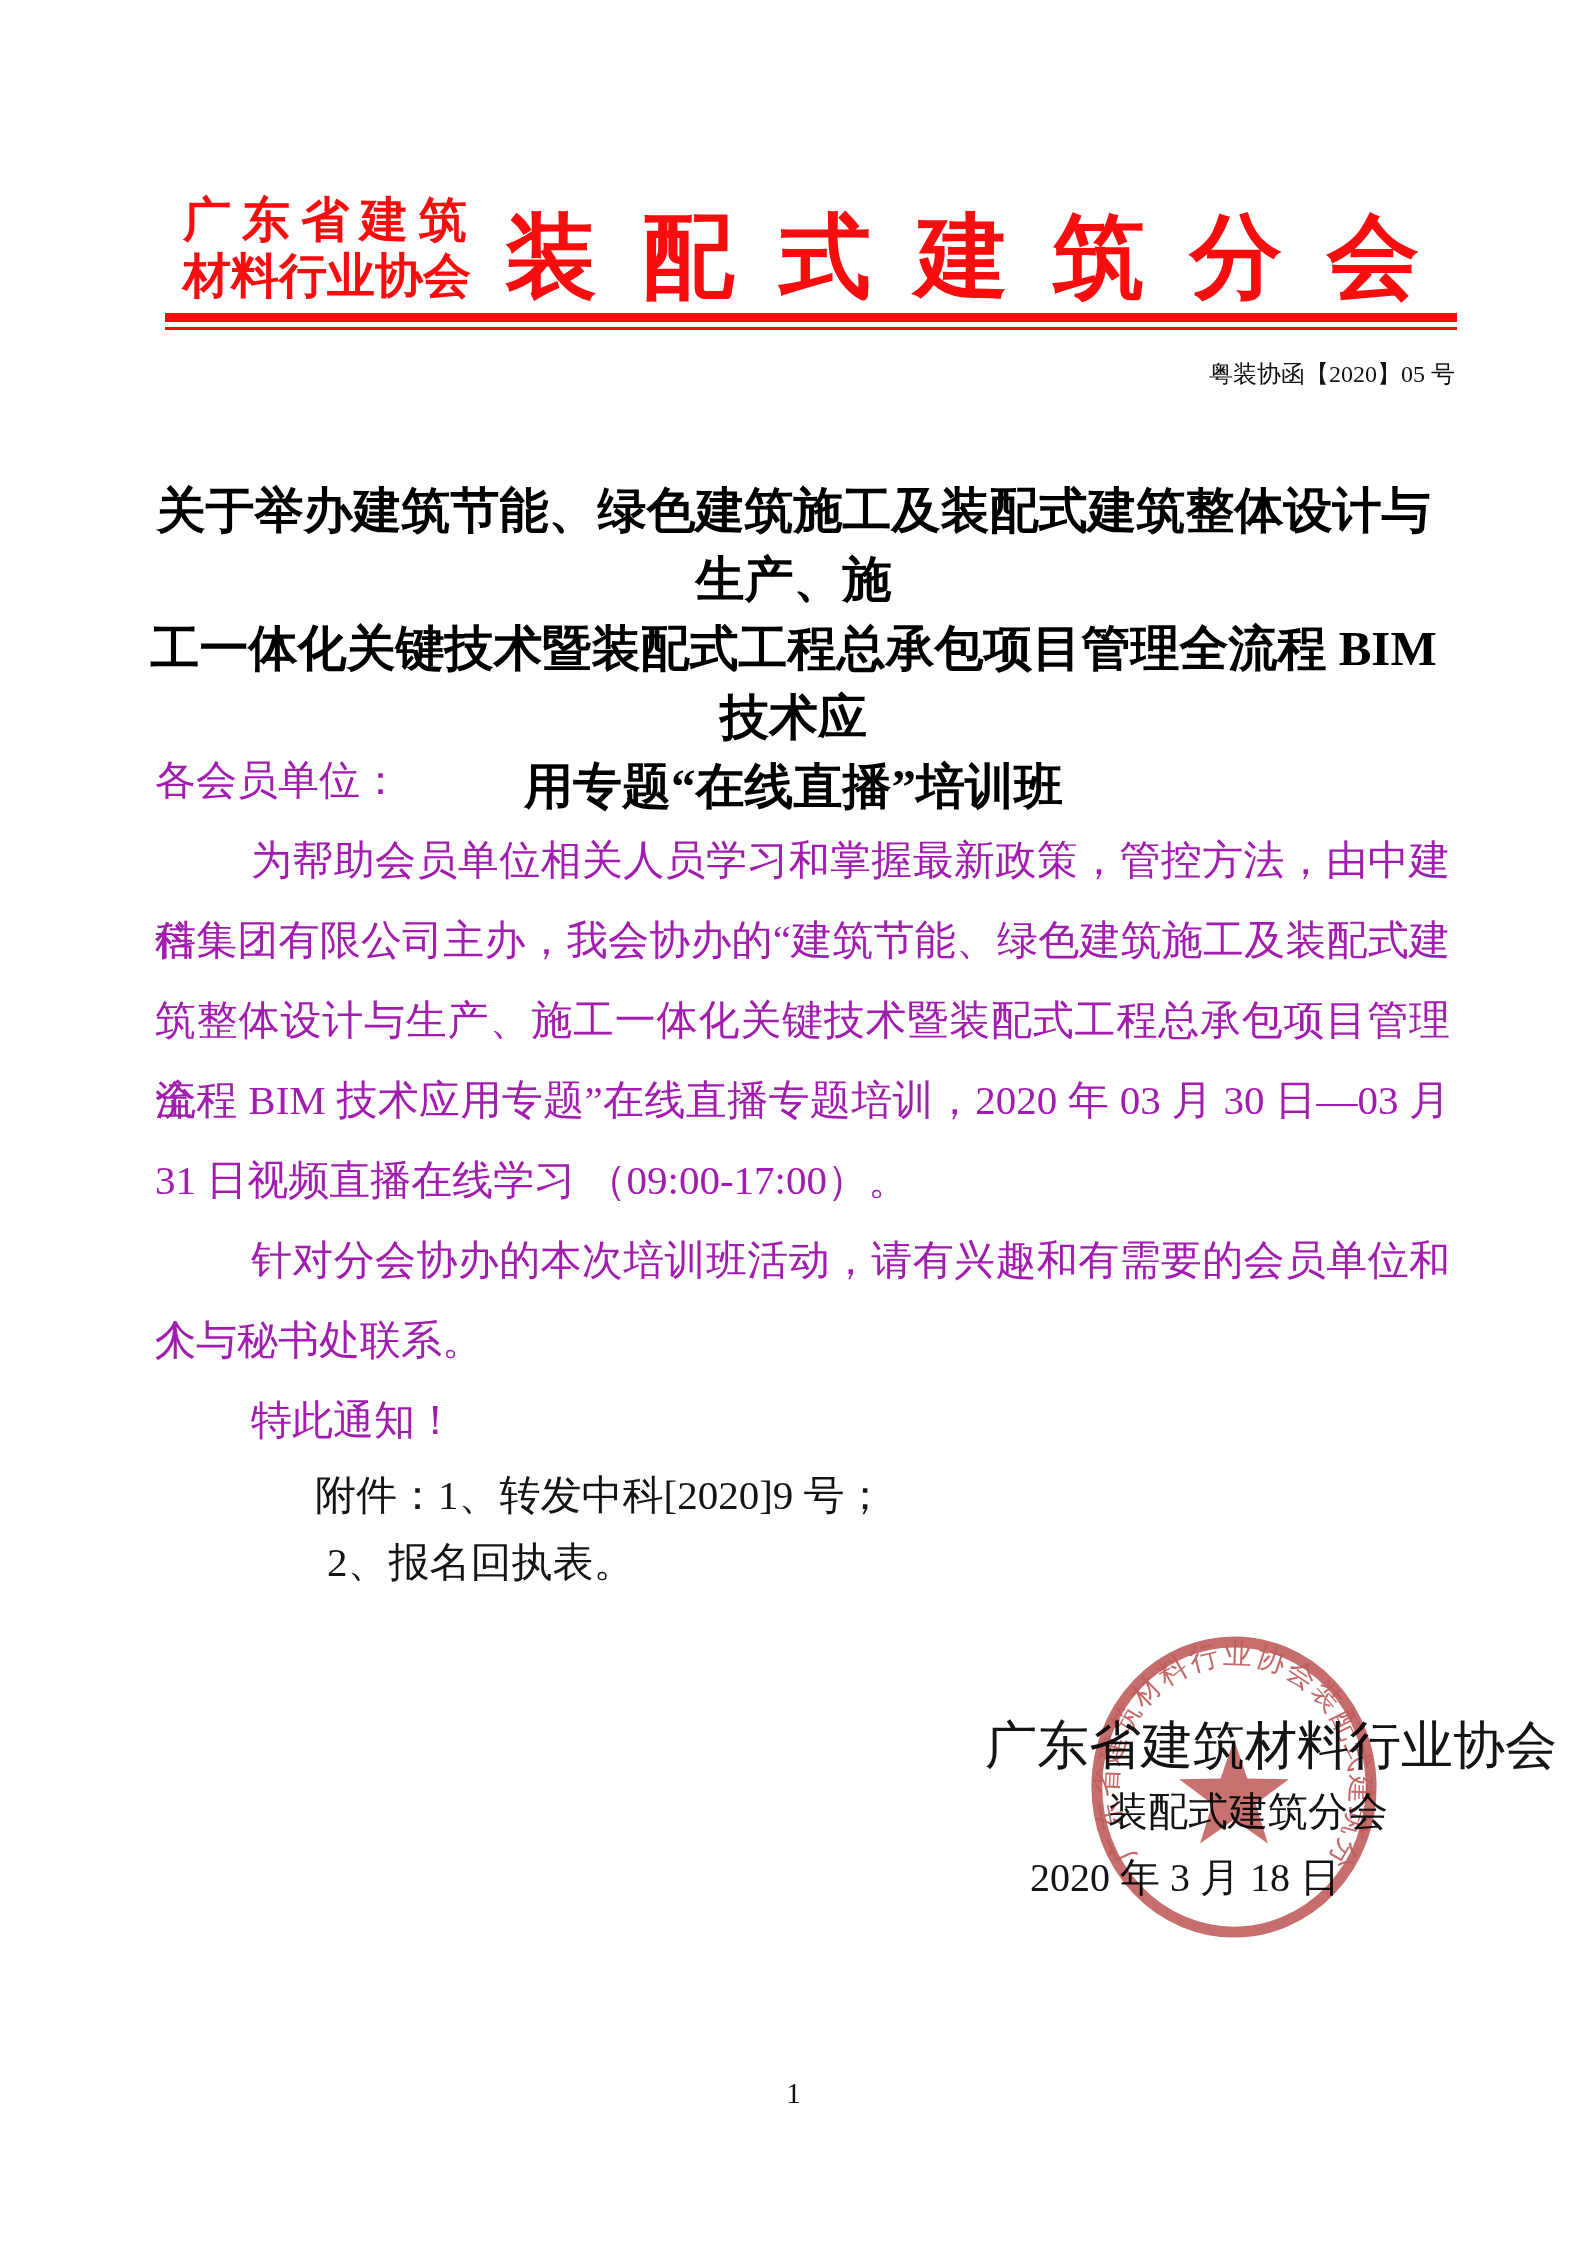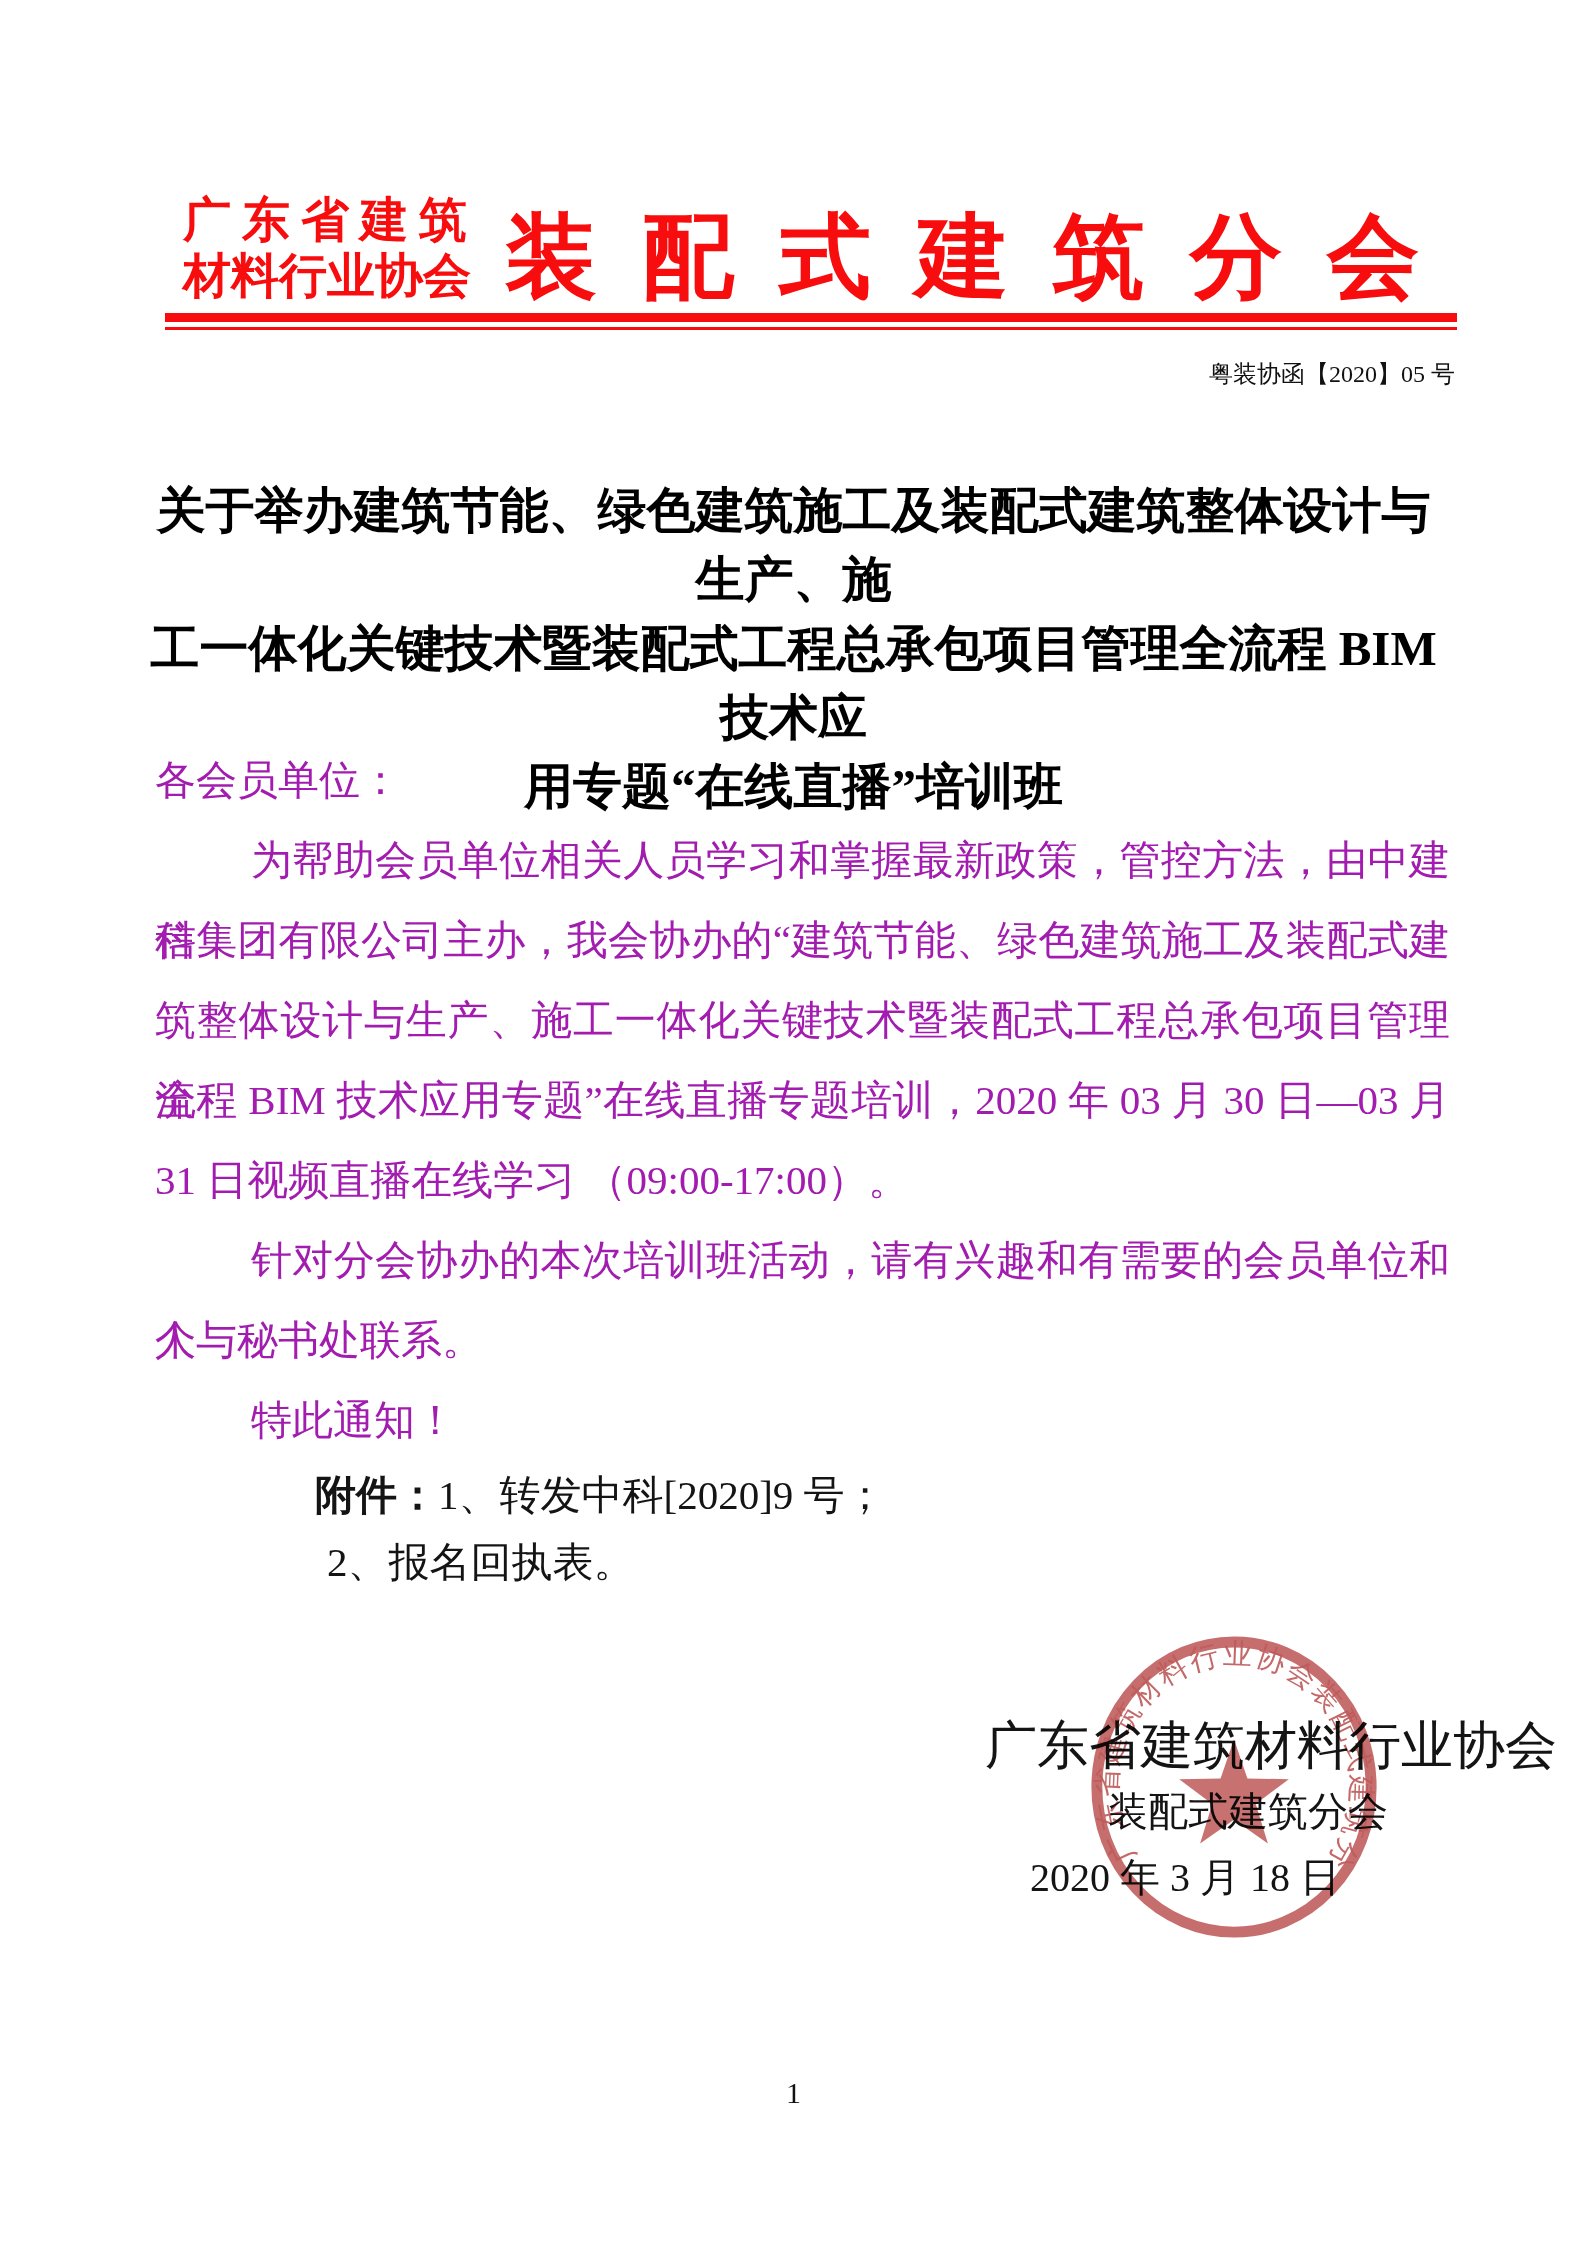--- a/index.html
+++ b/index.html
@@ -101,21 +101,21 @@
   
   .attachment {
     position: absolute;
     left: 155px; top: 1462px;
     width: 1295px;
     font-size: 41px;
     line-height: 67px;
     color: #141414;
   }
   .attachment .a1 { margin-left: 160px; }
-  .attachment .a1 .att-label { font-weight: 700; }
+  .attachment .a1 .att-label { font-weight: 400; }
   .attachment .a2 { margin-left: 172px; }
 
   
   .sig-org   { position: absolute; left: 985px;  top: 1722px; font-size: 52px; line-height: 48px; white-space: nowrap; color: #141414; text-align: right; }
   .sig-branch{ position: absolute; left: 1108px; top: 1788px; font-size: 40px; line-height: 48px; white-space: nowrap; color: #141414; }
   .sig-date  { position: absolute; left: 1030px; top: 1854px; font-size: 40px; line-height: 48px; white-space: nowrap; color: #141414; }
 
   
   .seal {
     position: absolute;

